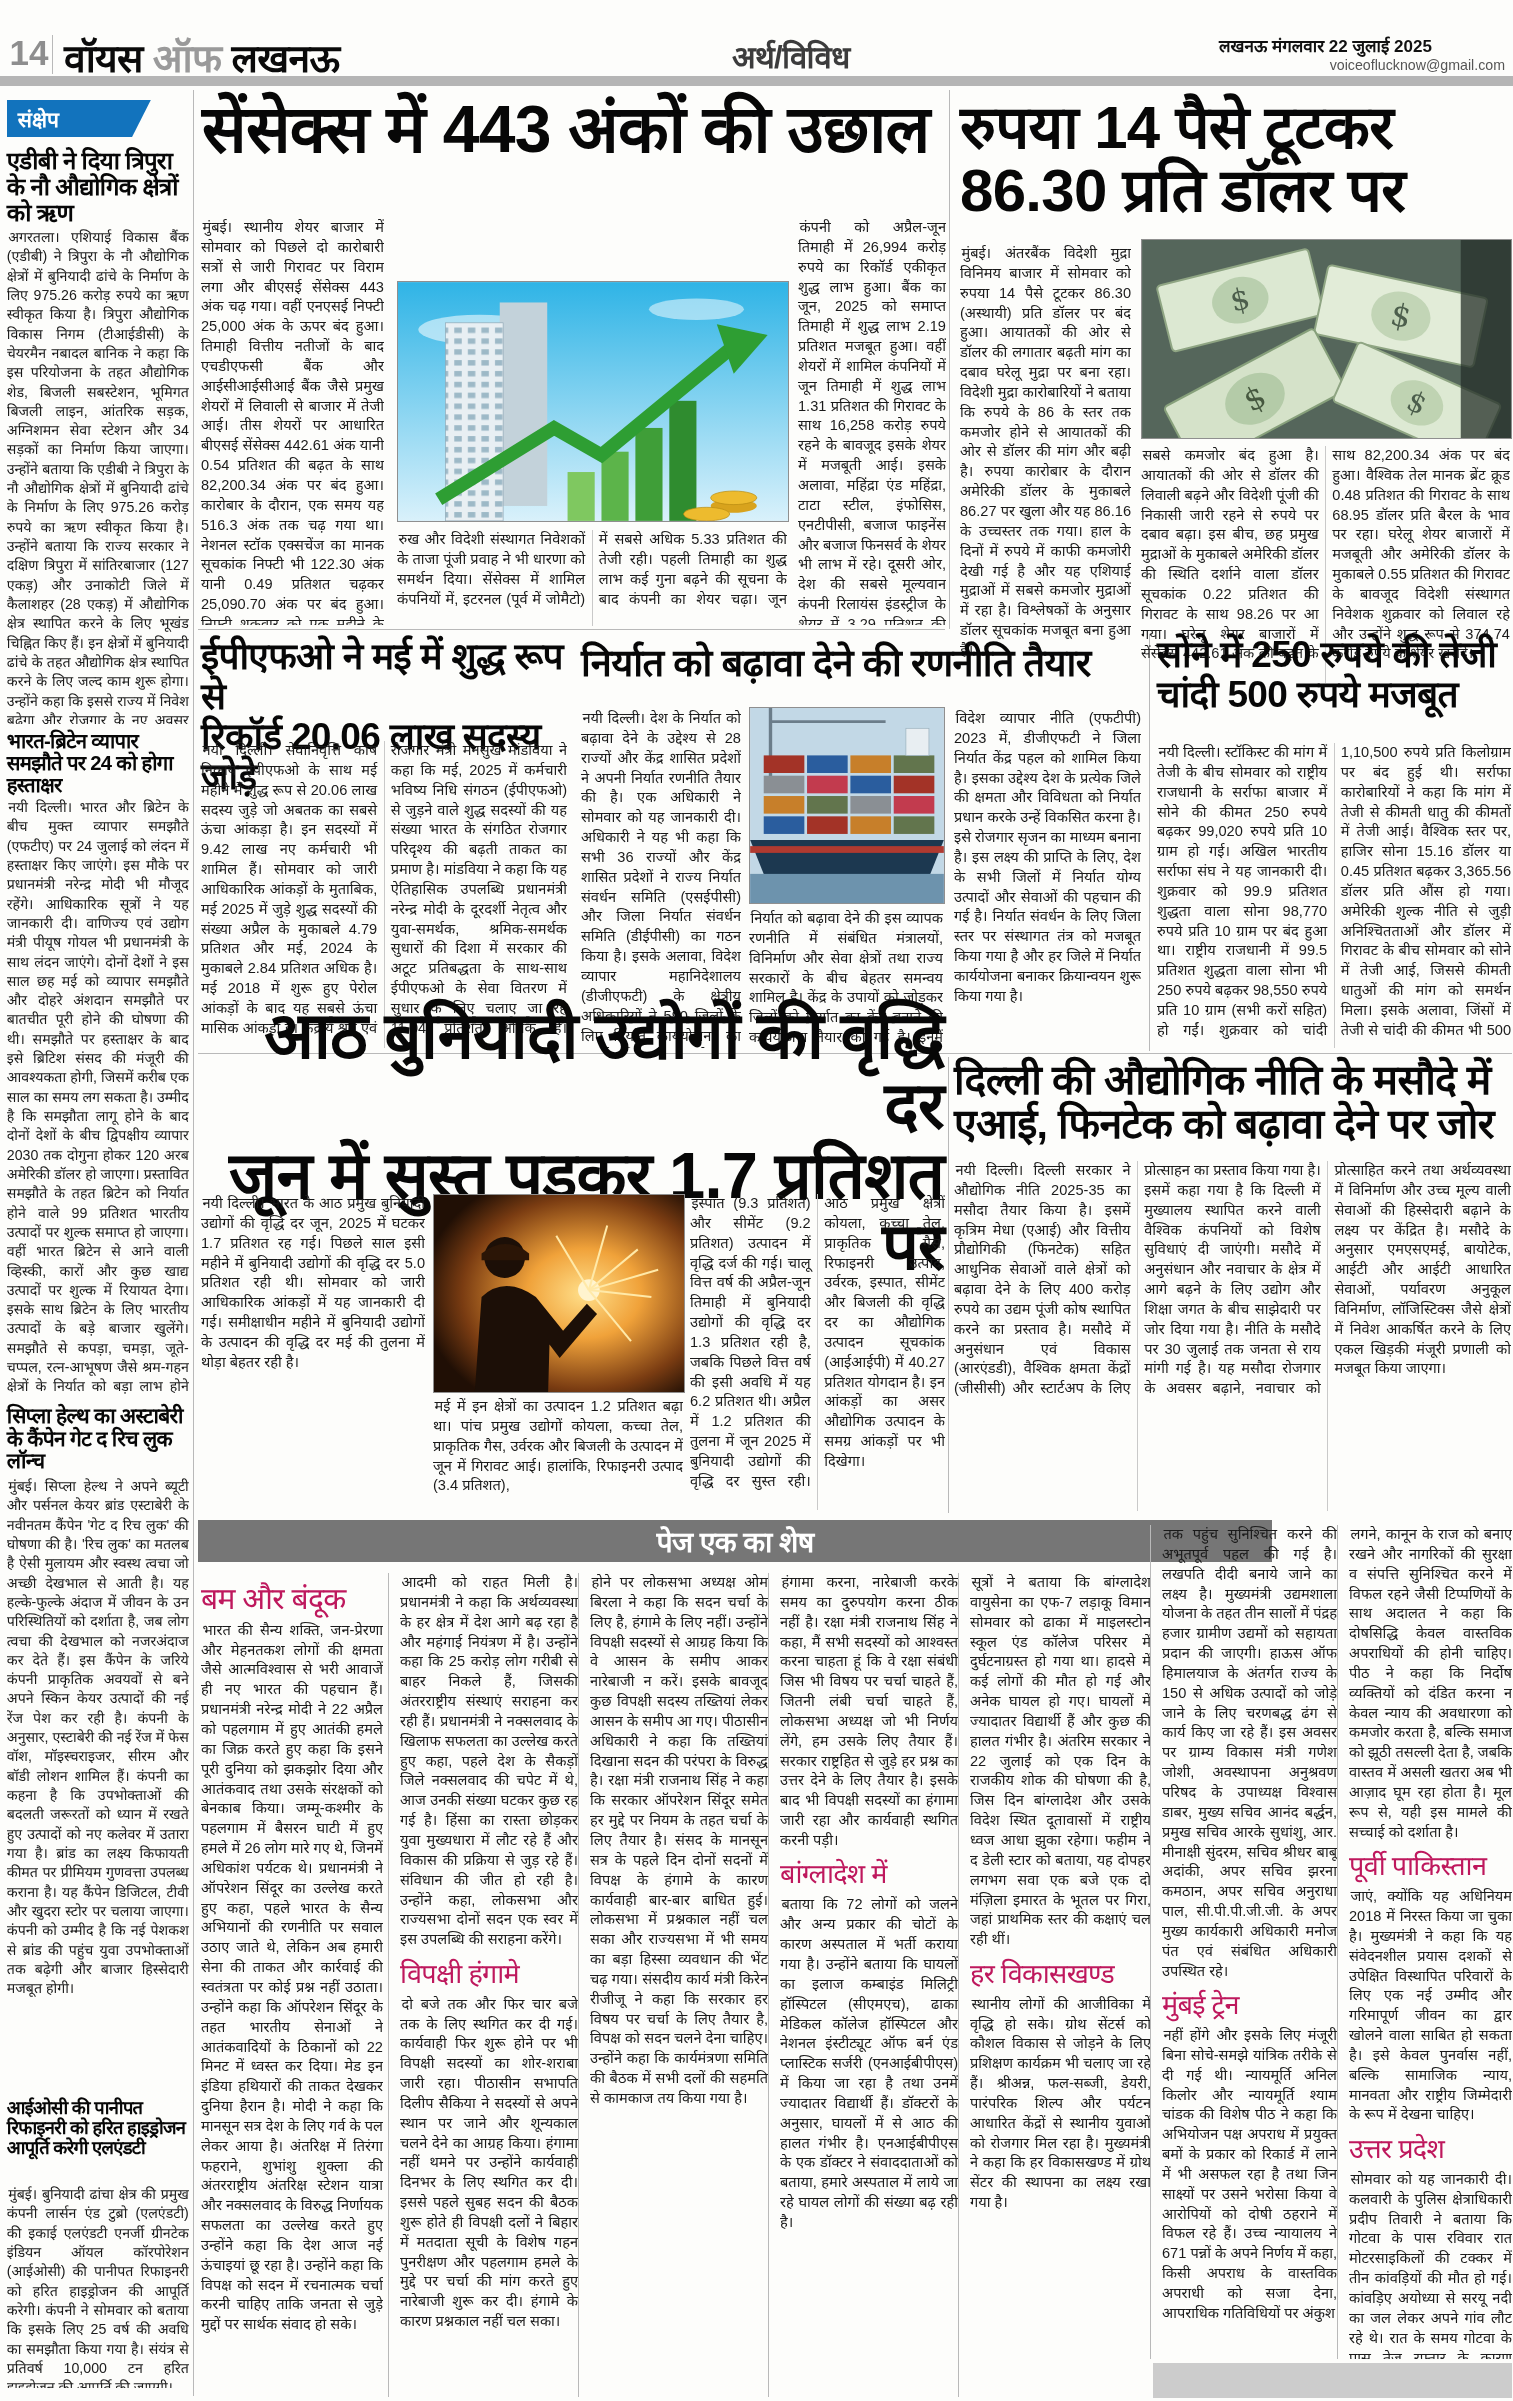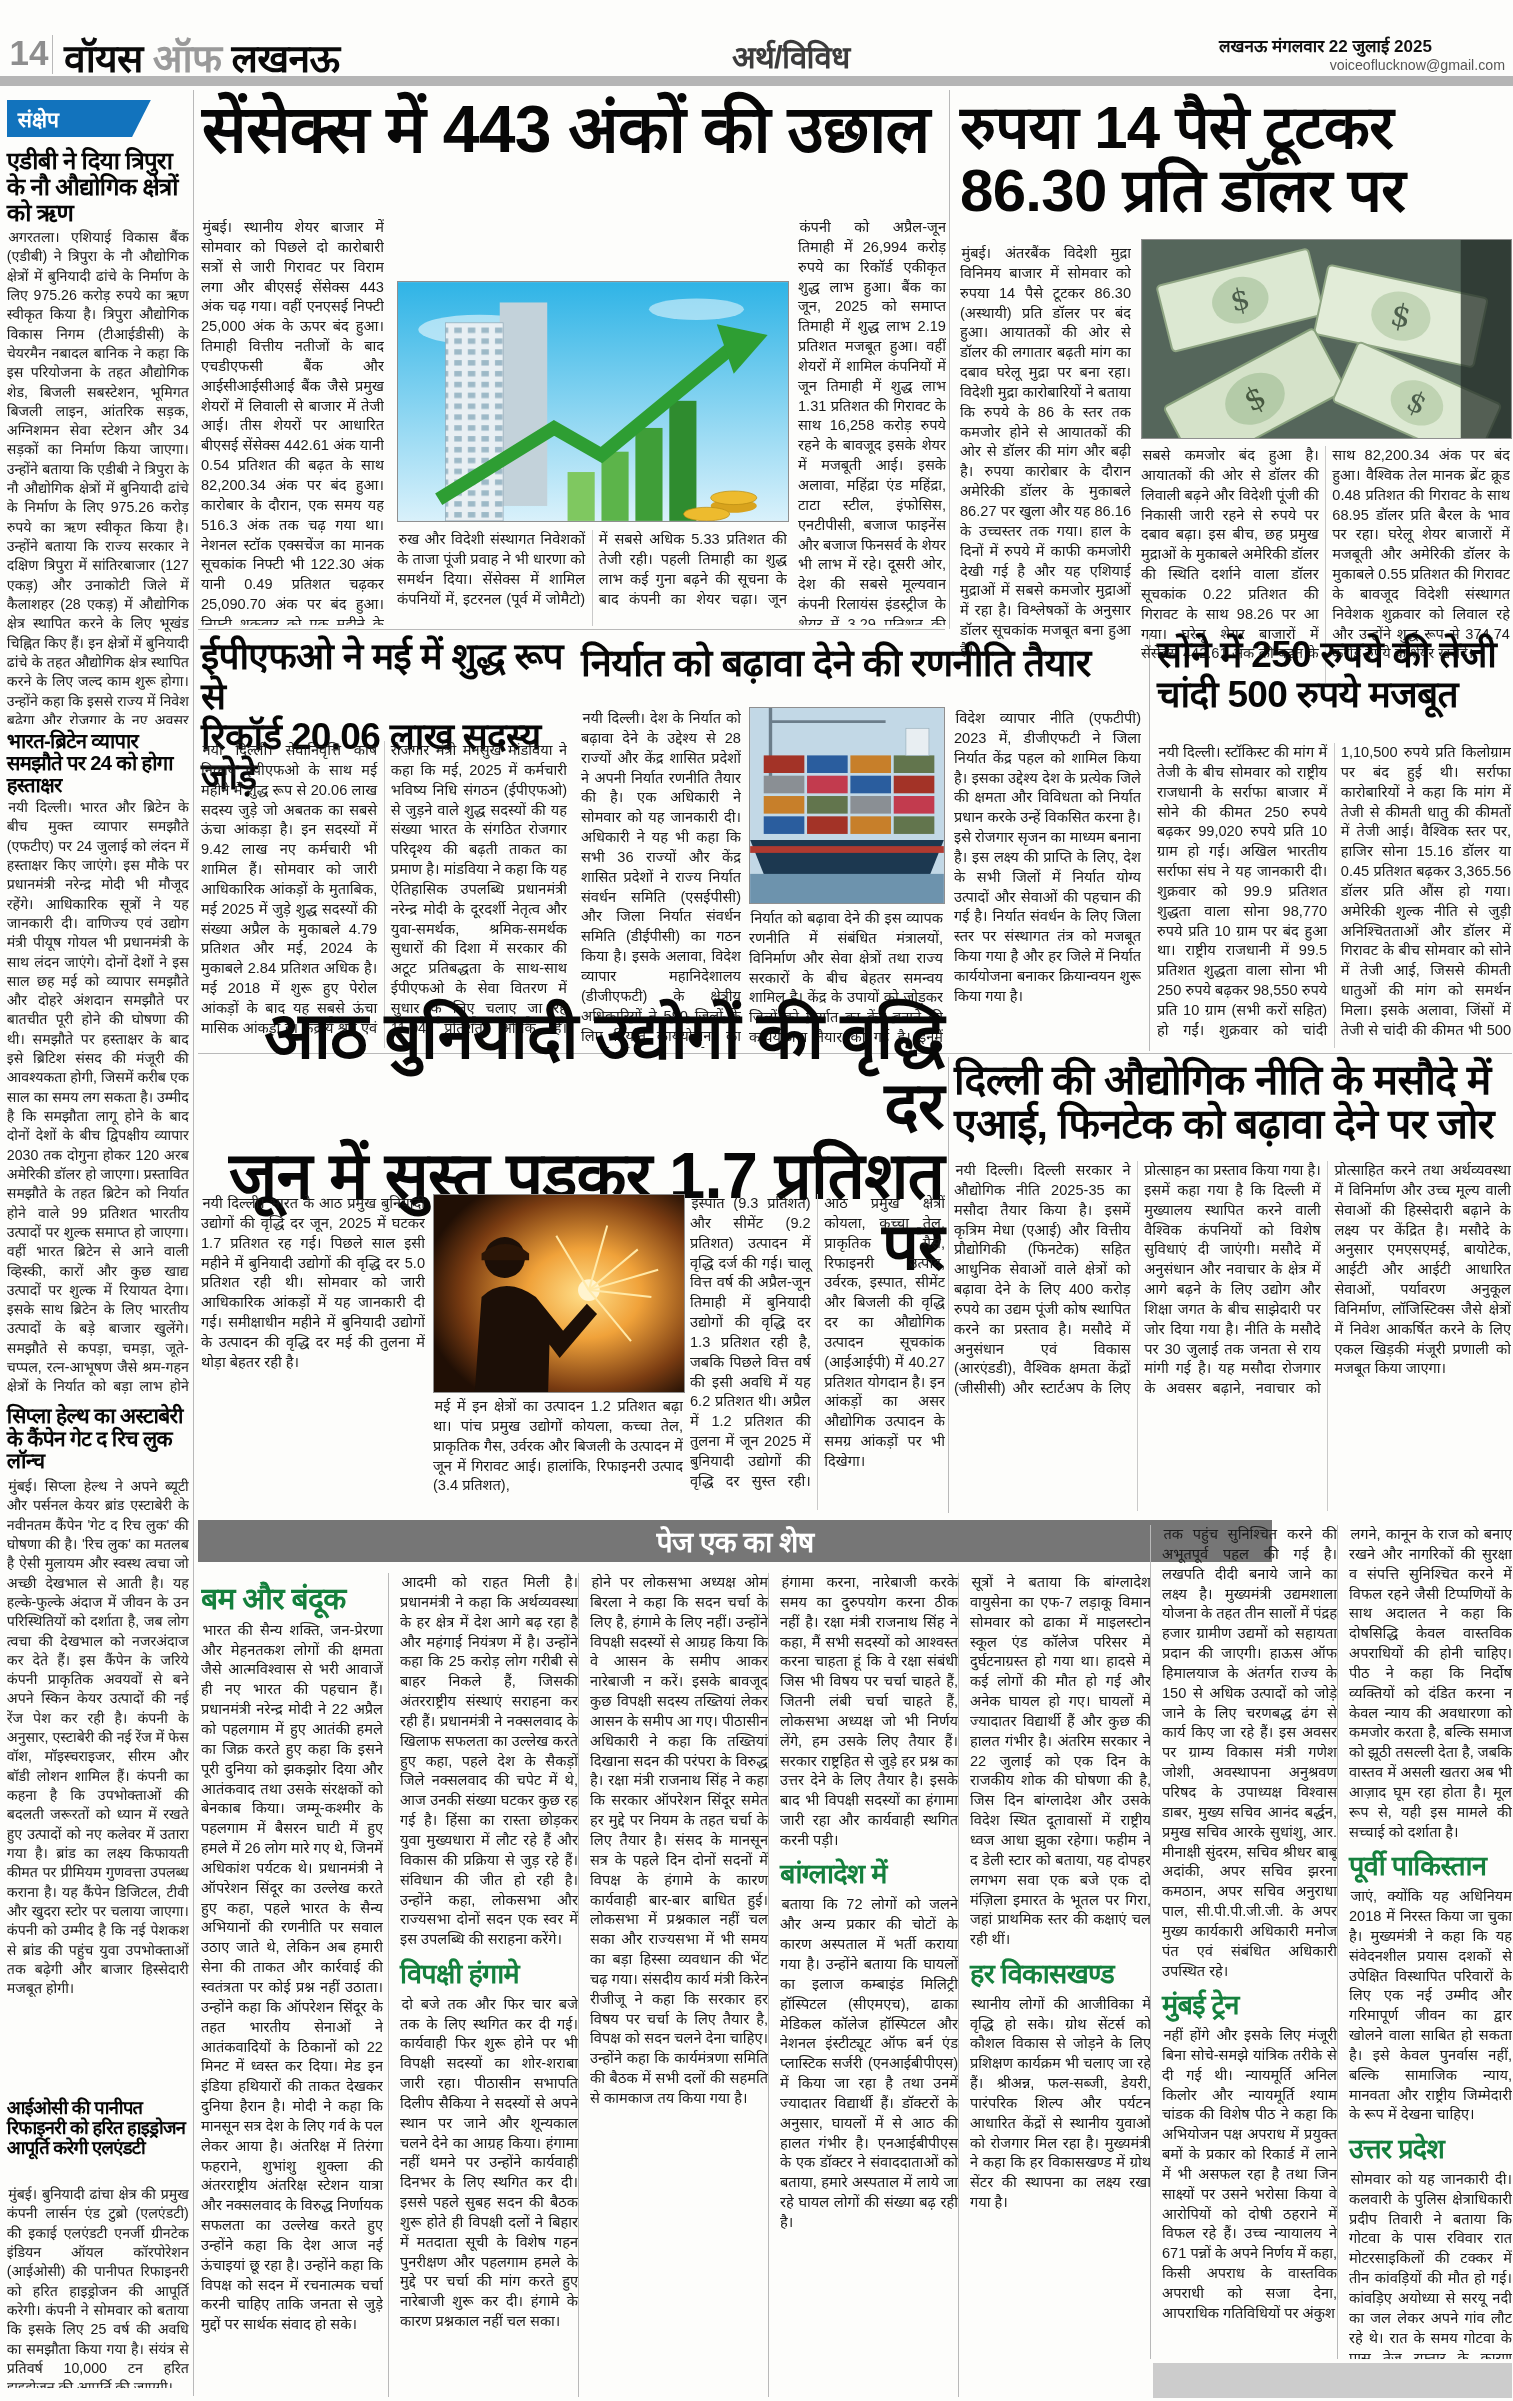--- a/index.html
+++ b/index.html
@@ -8,21 +8,21 @@
   .abs{position:absolute;}
   .hl{font-weight:bold;color:#070707;line-height:1.08;letter-spacing:-0.7px;}
   .body-text{font-size:14.6px;line-height:1.36;text-align:justify;overflow:hidden;color:#1a1a1a;}
   .body-text::first-letter{padding-left:1.4px;}
   .cols2{column-count:2;column-gap:13.6px;column-rule:0.7px solid #c9c9c9;}
   .cols3{column-count:3;column-gap:13.6px;column-rule:0.7px solid #c9c9c9;}
   .vrule{width:0.7px;background:#b9b9b9;}
   .hrule{height:0.7px;background:#b9b9b9;}
   .photo{border:0.7px solid #8f8f8f;overflow:hidden;background:#ddd;}
   .photo svg{display:block;}
-  .subhead{font-weight:bold;font-size:27px;color:#15803d;line-height:1.05;margin:9.5px 0 6.8px 0;letter-spacing:-0.7px;}
+  .subhead{font-weight:normal;font-size:27px;color:#be185d;line-height:1.05;margin:9.5px 0 6.8px 0;letter-spacing:-0.7px;}
   .botcol{border-left:0.7px solid #b9b9b9;padding-left:11px;box-sizing:border-box;}
   .band{background:#767676;color:#fff;display:flex;align-items:center;justify-content:center;
         font-weight:bold;font-size:28.5px;letter-spacing:-0.7px;}
   .brief-tag{background:#1273bd;color:#fff;font-weight:bold;font-size:21px;display:flex;align-items:center;
              padding-left:11px;clip-path:polygon(0 0,100% 0,87% 100%,0 100%);}
   a{color:inherit;text-decoration:none;}
 </style>
 </head>
 <body>
 

